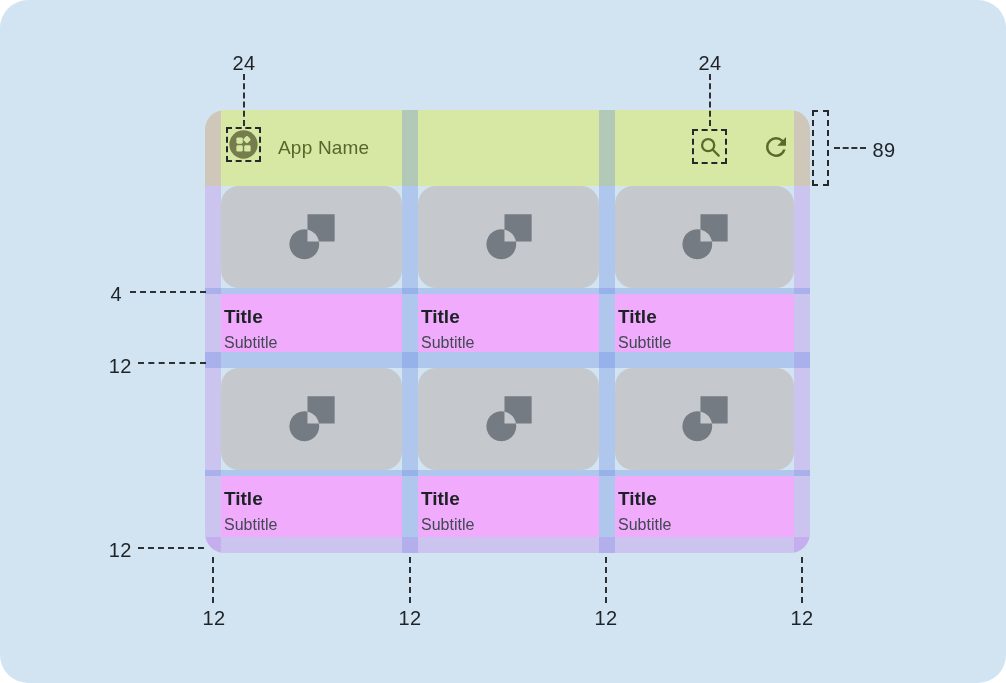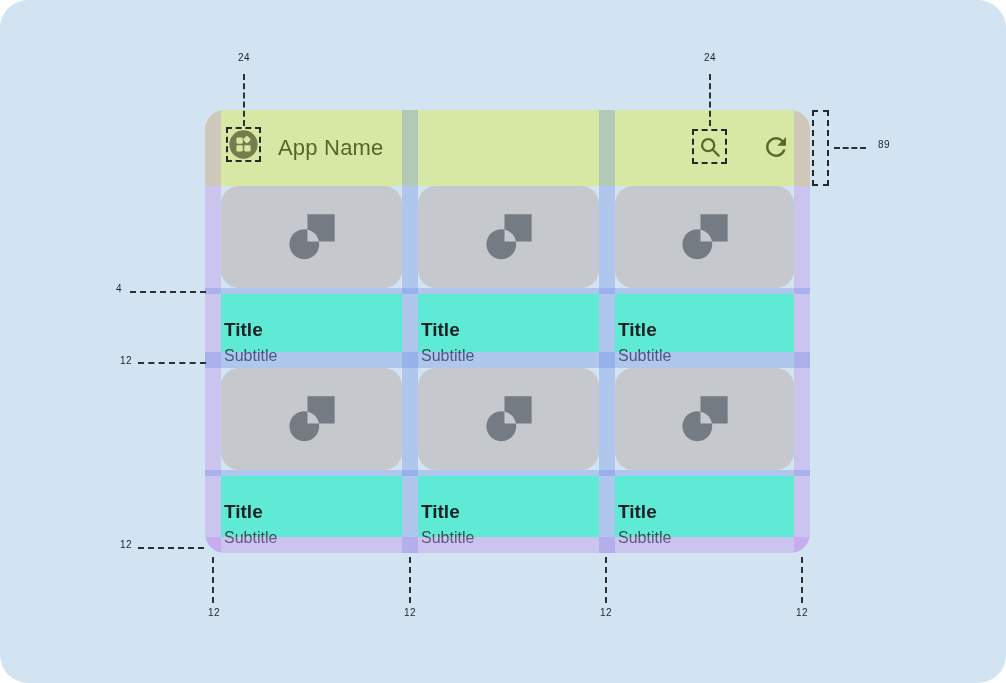--- a/index.html
+++ b/index.html
@@ -3,44 +3,44 @@
 <meta charset="utf-8">
 <style>
   html,body{margin:0;padding:0;background:#ffffff;}
   *{box-sizing:border-box;font-family:"Liberation Sans","DejaVu Sans",sans-serif;}
   .canvas{position:relative;width:1006px;height:683px;background:#d2e4f1;border-radius:28px;overflow:hidden;}
 
   
   .layout{position:absolute;left:205px;top:110px;width:605px;height:443px;border-radius:20px;overflow:hidden;}
   .appbar{position:absolute;left:0;top:0;width:100%;height:76px;background:#d7e8a4;z-index:1;}
   .appname{position:absolute;left:73px;top:0;height:76px;display:flex;align-items:center;
-           font-size:22px;font-weight:500;color:#57662a;letter-spacing:.2px;}
+           font-size:19px;font-weight:500;color:#57662a;letter-spacing:.2px;}
   .iconbox{position:absolute;width:35px;height:35px;border:2px dashed #26282b;display:flex;align-items:center;justify-content:center;z-index:6;}
   .iconbox.app{left:21px;top:17px;}
   .iconbox.search{left:487px;top:19px;}
   .refresh{position:absolute;left:556px;top:22px;width:30px;height:30px;}
 
   
   .card-img{position:absolute;background:#c5c9ce;border-radius:18px;display:flex;align-items:center;justify-content:center;z-index:1;}
-  .card-txt{position:absolute;background:#5eead4;z-index:1;padding:24px 6px 0 3px;}
+  .card-txt{position:absolute;background:#f0abfc;z-index:1;padding:11px 6px 0 3px;}
   .card-title{font-size:19px;font-weight:700;color:#1d2125;line-height:1.25;}
   .card-sub{font-size:16px;font-weight:400;color:#414951;margin-top:5px;line-height:1.2;}
   .c1{left:16px;width:181px;}  .c2{left:213px;width:181px;}  .c3{left:410px;width:179px;}
   .r1i{top:76px;height:102px;} .r1t{top:183.5px;height:58.5px;}
   .r2i{top:258px;height:102px;} .r2t{top:365.5px;height:61.5px;}
 
   
   .ov{position:absolute;z-index:4;pointer-events:none;}
   .ov.purple{background:rgba(188,122,234,0.30);}
   .ov.blue{background:rgba(95,130,228,0.30);}
   .vfull{top:0;height:100%;width:16px;}
   .hfull{left:0;width:100%;}
 
   
-  .lbl{position:absolute;font-size:10px;font-weight:500;color:#1f2328;letter-spacing:.5px;text-align:center;z-index:8;}
+  .lbl{position:absolute;font-size:20px;font-weight:500;color:#1f2328;letter-spacing:.5px;text-align:center;z-index:8;}
   .dash-v{position:absolute;width:0;border-left:2px dashed #2f3033;z-index:8;}
   .dash-h{position:absolute;height:0;border-top:2px dashed #2f3033;z-index:8;}
   .bracket{position:absolute;left:812px;top:110px;width:17px;height:76px;border:2px dashed #26282b;z-index:8;}
 </style>
 </head>
 <body>
 
 <div class="canvas">
 
   <div class="layout">

